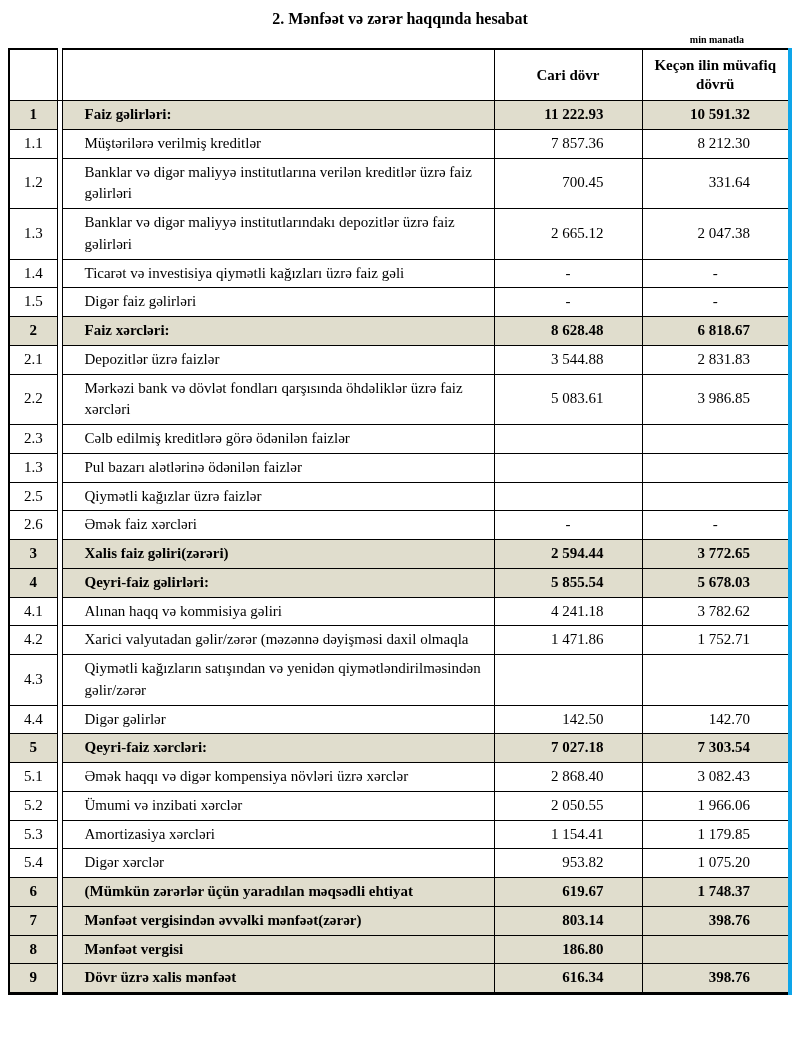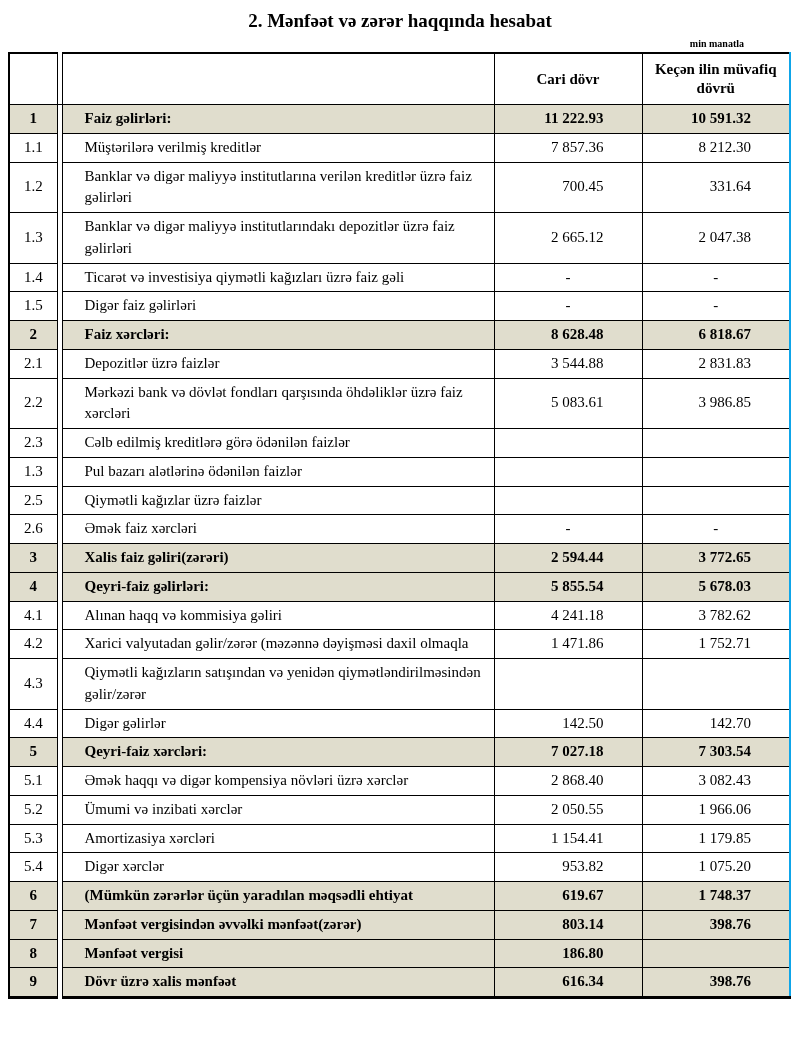--- a/index.html
+++ b/index.html
@@ -13,21 +13,21 @@
     font-family: "Liberation Serif", "DejaVu Serif", serif;
     color: #000000;
     box-sizing: border-box;
   }
   .page {
     padding: 6px 8px 0 8px;
     box-sizing: border-box;
   }
   .report-title {
     text-align: center;
-    font-size: 19px;
+    font-size: 16px;
     font-weight: bold;
     margin: 4px 0 6px 0;
   }
   .unit-note {
     text-align: right;
     font-size: 10px;
     font-weight: bold;
     padding-right: 48px;
     margin: 0 0 3px 0;
   }
@@ -72,21 +72,21 @@
   }
   table.report td.val {
     text-align: right;
     padding-right: 38px;
   }
   table.report td.val.dash {
     text-align: center;
     padding-right: 4px;
   }
   table.report td:last-child, table.report th:last-child {
-    border-right: 2px solid #0ea5e9;
+    border-right: 4px solid #0ea5e9;
   }
   table.report thead th {
     border-top: 2px solid #000;
     font-weight: bold;
     text-align: center;
     height: 44px;
     line-height: 1.25;
   }
   table.report tbody tr:first-child td { border-top: 1px solid #000; }
   table.report tbody tr:last-child td {

